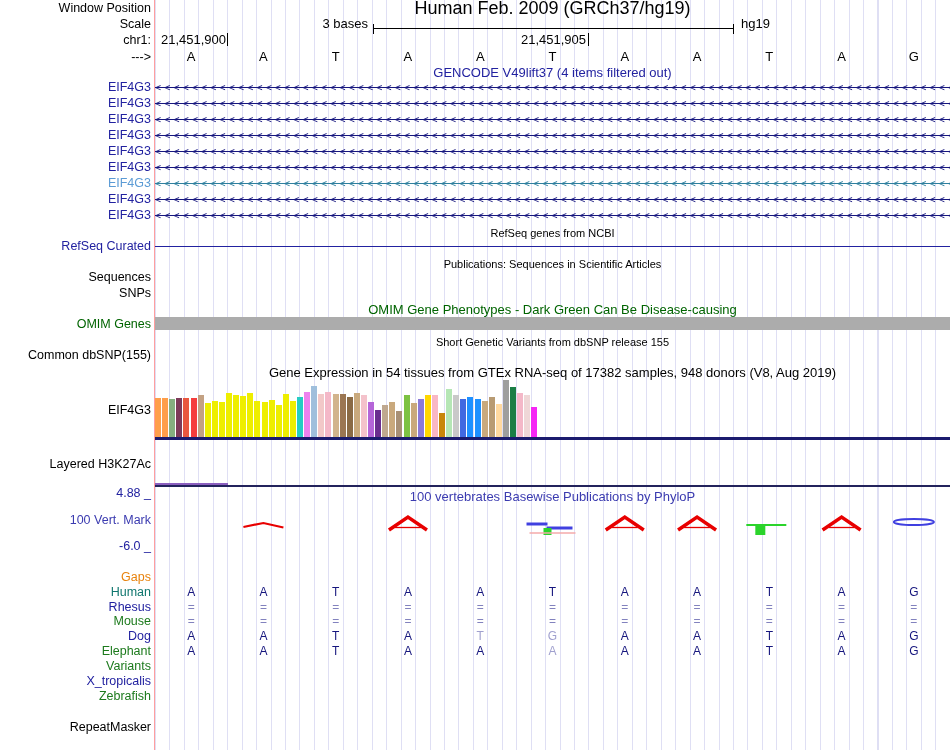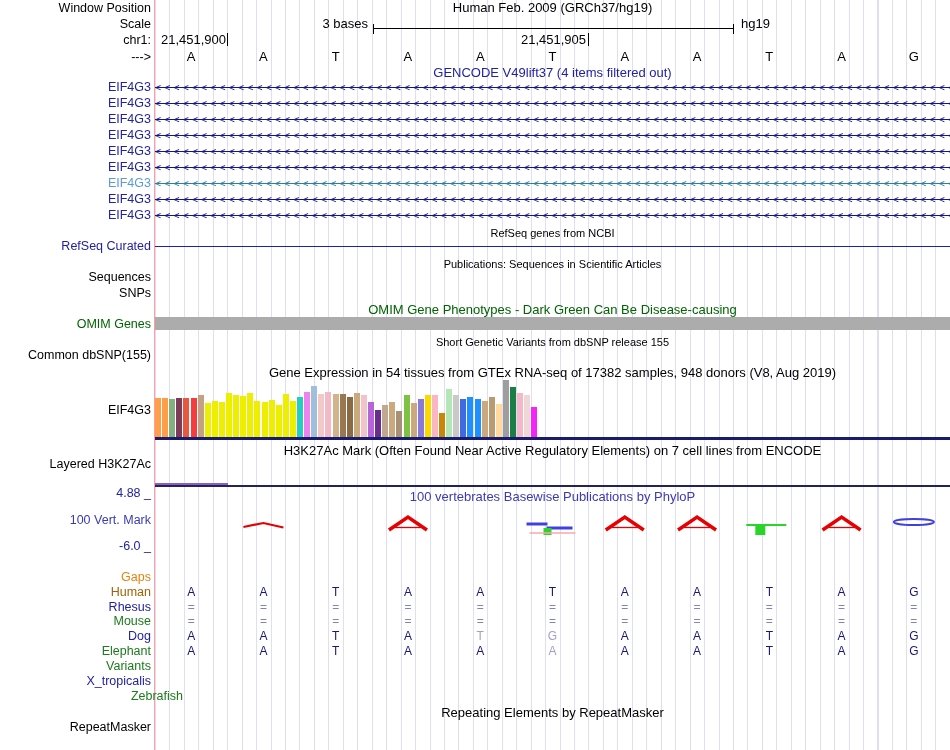--- a/index.html
+++ b/index.html
@@ -11,21 +11,21 @@
   #edge-line{position:absolute;left:154px;top:0;width:1px;height:750px;background:var(--salmon-edge);}
   .gutter-label{position:absolute;left:0;width:151px;text-align:right;font-size:12.5px;
     line-height:14px;white-space:nowrap;color:#000;}
   .center-title{position:absolute;left:155px;width:795px;text-align:center;font-size:13px;
     line-height:14px;white-space:nowrap;color:#000;}
   .small-title{font-size:11px;}
   .navy{color:var(--track-blue);}
   .green{color:var(--dark-green);}
   .blue-title{color:var(--title-blue);}
   #assembly-line{position:absolute;left:155px;top:1px;width:795px;display:flex;
-    justify-content:center;gap:17px;font-size:13px;line-height:14px;}
+    justify-content:center;gap:17px;font-size:18px;line-height:14px;}
   #scale-bases{position:absolute;right:582px;top:17px;font-size:13px;line-height:14px;}
   #scale-bar{position:absolute;left:373px;top:24px;width:361px;height:10px;}
   #scale-bar .bar{position:absolute;left:0;right:0;top:4px;height:1px;background:#000;}
   #scale-bar .tick-l,#scale-bar .tick-r{position:absolute;top:0;width:1px;height:10px;background:#000;}
   #scale-bar .tick-l{left:0}#scale-bar .tick-r{right:0}
   #genome-label{position:absolute;left:741px;top:17px;font-size:13px;line-height:14px;}
   .coord{position:absolute;top:33px;font-size:13px;line-height:14px;text-align:right;}
   .coord-tick{position:absolute;top:33px;width:1px;height:13px;background:#000;}
   .base-letter{position:absolute;text-align:center;font-size:13px;line-height:14px;color:#000;}
   .gene-row{position:absolute;left:155px;width:795px;height:16px;overflow:hidden;}
@@ -200,21 +200,20 @@
       <div class="gtex-bar" style="left: 488.7px; top: 397px; height: 40px; background: rgb(184, 155, 115);"></div>
       <div class="gtex-bar" style="left: 495.8px; top: 404px; height: 33px; background: rgb(255, 217, 160);"></div>
       <div class="gtex-bar" style="left: 502.9px; top: 380px; height: 57px; background: rgb(158, 158, 158);"></div>
       <div class="gtex-bar" style="left: 510px; top: 387px; height: 50px; background: rgb(27, 126, 69);"></div>
       <div class="gtex-bar" style="left: 517.1px; top: 393px; height: 44px; background: rgb(244, 184, 200);"></div>
       <div class="gtex-bar" style="left: 524.2px; top: 395px; height: 42px; background: rgb(239, 215, 215);"></div>
       <div class="gtex-bar" style="left: 531.3px; top: 407px; height: 30px; background: rgb(245, 38, 245);"></div>
     </div>
   <div id="gtex-baseline"></div>
 
-  <div class="center-title" style="top:444px">H3K27Ac Mark (Often Found Near Active Regulatory Elements) on 7 cell lines from ENCODE</div>
   <div class="gutter-label" style="top:457px">Layered H3K27Ac</div>
   <div id="h3k-line"></div>
   <div id="h3k-purple"></div>
 
   <div class="gutter-label navy" style="top:486px">4.88 _</div>
   <div class="center-title blue-title" style="top:490px">100 vertebrates Basewise Publications by PhyloP</div>
   <div class="gutter-label blue-title" style="top:513px">100 Vert. Mark</div>
   <svg id="cons-svg" width="795" height="48">
       <path d="M88.4090909090909,27 L108.4090909090909,23 L128.4090909090909,27.5" stroke="#E80000" stroke-width="2.2" fill="none"></path>
       <path d="M233.95454545454544,30 L252.95454545454544,17 L271.95454545454544,30" stroke="#E80000" stroke-width="3.5" fill="none"></path>
@@ -230,21 +229,21 @@
       <path d="M591.3181818181818,25 h40" stroke="#2BD42B" stroke-width="2" fill="none"></path>
       <rect x="600.3181818181818" y="24" width="10" height="11" fill="#2BD42B"></rect>
       <path d="M667.590909090909,30 L686.590909090909,17 L705.590909090909,30" stroke="#E80000" stroke-width="3.5" fill="none"></path>
       <path d="M673.590909090909,27.5 L699.590909090909,27.5" stroke="#E80000" stroke-width="1.3" fill="none"></path>
       <ellipse cx="758.8636363636363" cy="22" rx="20" ry="3" stroke="#4040E0" stroke-width="2" fill="none"></ellipse>
     </svg>
   <div class="gutter-label navy" style="top:539px">-6.0 _</div>
 
   <div id="multiz-rows">
       <div class="gutter-label" style="top: 570px; color: rgb(232, 130, 12);">Gaps</div>
-      <div class="gutter-label" style="top: 585px; color: #a16207;">Human</div>
+      <div class="gutter-label" style="top: 585px; color: #0f766e;">Human</div>
       <div class="mz-letter" style="left: 155px; top: 585px; width: 72.2727px; color: rgb(22, 22, 126);">A</div>
       <div class="mz-letter" style="left: 227.273px; top: 585px; width: 72.2727px; color: rgb(22, 22, 126);">A</div>
       <div class="mz-letter" style="left: 299.545px; top: 585px; width: 72.2727px; color: rgb(22, 22, 126);">T</div>
       <div class="mz-letter" style="left: 371.818px; top: 585px; width: 72.2727px; color: rgb(22, 22, 126);">A</div>
       <div class="mz-letter" style="left: 444.091px; top: 585px; width: 72.2727px; color: rgb(22, 22, 126);">A</div>
       <div class="mz-letter" style="left: 516.364px; top: 585px; width: 72.2727px; color: rgb(22, 22, 126);">T</div>
       <div class="mz-letter" style="left: 588.636px; top: 585px; width: 72.2727px; color: rgb(22, 22, 126);">A</div>
       <div class="mz-letter" style="left: 660.909px; top: 585px; width: 72.2727px; color: rgb(22, 22, 126);">A</div>
       <div class="mz-letter" style="left: 733.182px; top: 585px; width: 72.2727px; color: rgb(22, 22, 126);">T</div>
       <div class="mz-letter" style="left: 805.455px; top: 585px; width: 72.2727px; color: rgb(22, 22, 126);">A</div>
@@ -292,18 +291,17 @@
       <div class="mz-letter" style="left: 371.818px; top: 644px; width: 72.2727px; color: rgb(22, 22, 126);">A</div>
       <div class="mz-letter" style="left: 444.091px; top: 644px; width: 72.2727px; color: rgb(22, 22, 126);">A</div>
       <div class="mz-letter" style="left: 516.364px; top: 644px; width: 72.2727px; color: rgb(160, 160, 206);">A</div>
       <div class="mz-letter" style="left: 588.636px; top: 644px; width: 72.2727px; color: rgb(22, 22, 126);">A</div>
       <div class="mz-letter" style="left: 660.909px; top: 644px; width: 72.2727px; color: rgb(22, 22, 126);">A</div>
       <div class="mz-letter" style="left: 733.182px; top: 644px; width: 72.2727px; color: rgb(22, 22, 126);">T</div>
       <div class="mz-letter" style="left: 805.455px; top: 644px; width: 72.2727px; color: rgb(22, 22, 126);">A</div>
       <div class="mz-letter" style="left: 877.727px; top: 644px; width: 72.2727px; color: rgb(22, 22, 126);">G</div>
       <div class="gutter-label" style="top: 659px; color: rgb(28, 122, 28);">Variants</div>
       <div class="gutter-label" style="top: 674px; color: rgb(34, 34, 160);">X_tropicalis</div>
-      <div class="gutter-label" style="top: 689px; color: rgb(28, 122, 28); margin-left: 32px;">Zebrafish</div>
+      <div class="gutter-label" style="top: 689px; color: rgb(28, 122, 28);">Zebrafish</div>
     </div>
 
-  <div class="center-title" style="top:706px">Repeating Elements by RepeatMasker</div>
   <div class="gutter-label" style="top:720px">RepeatMasker</div>
 </div>
 
 </body></html>

